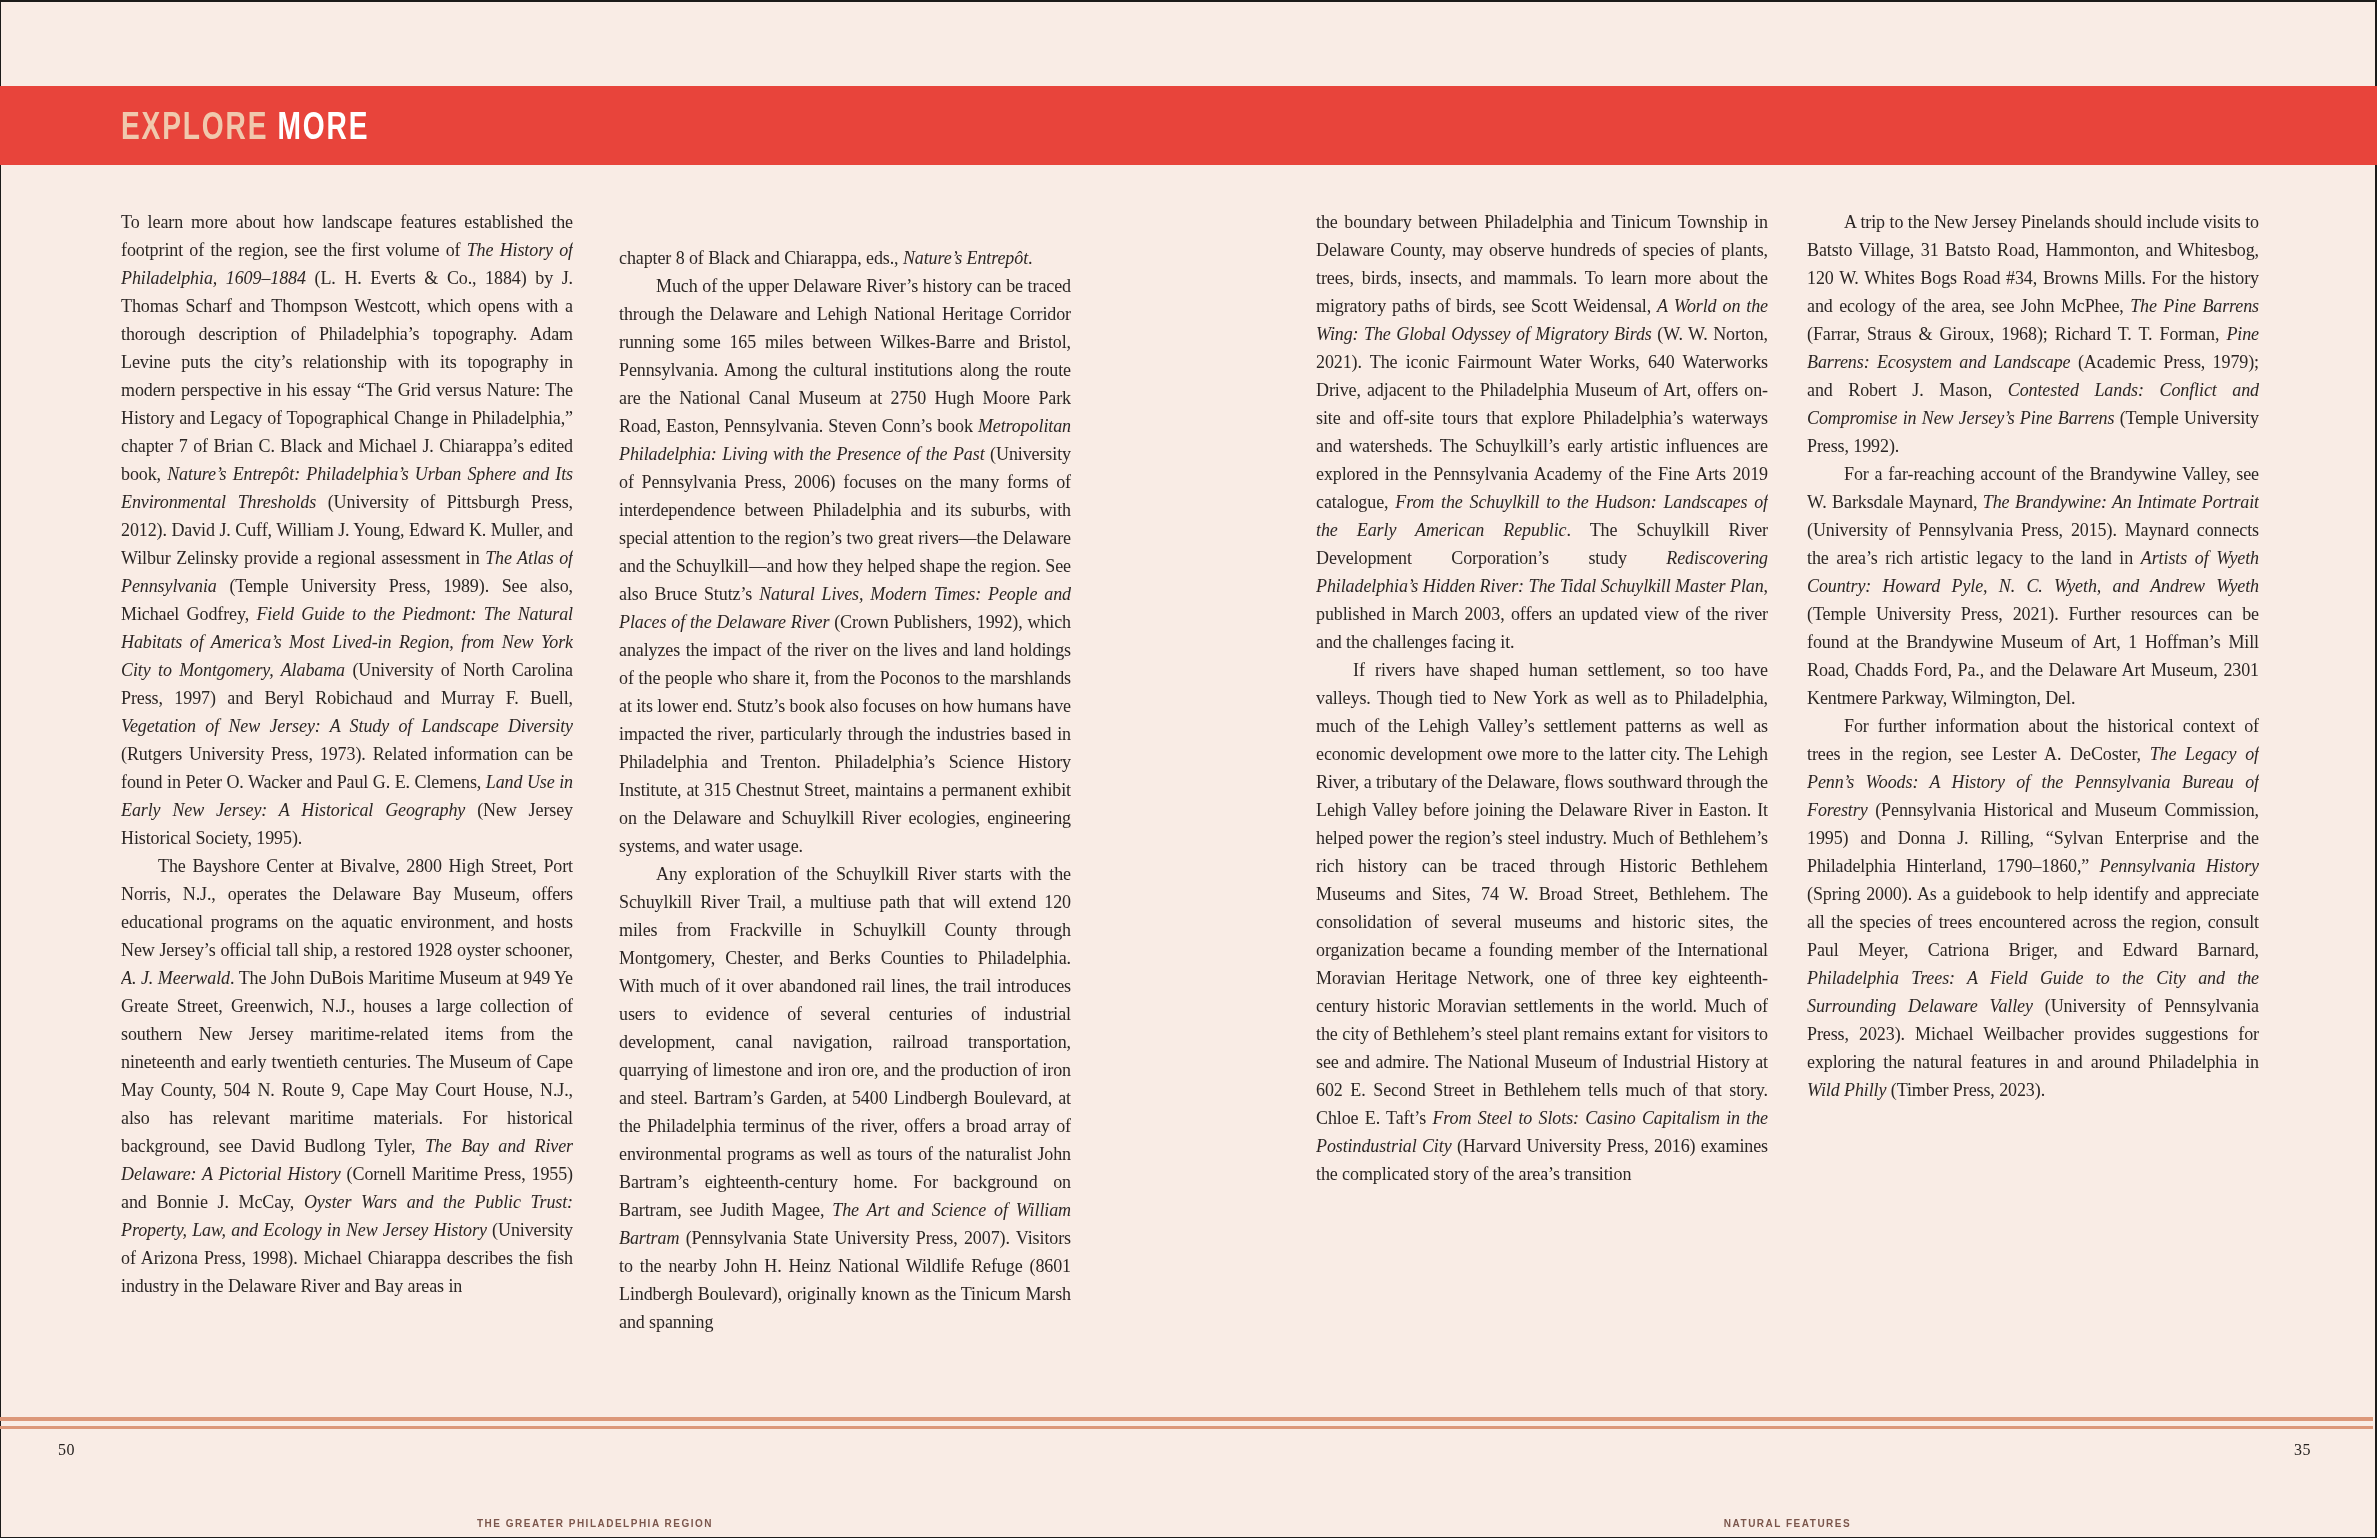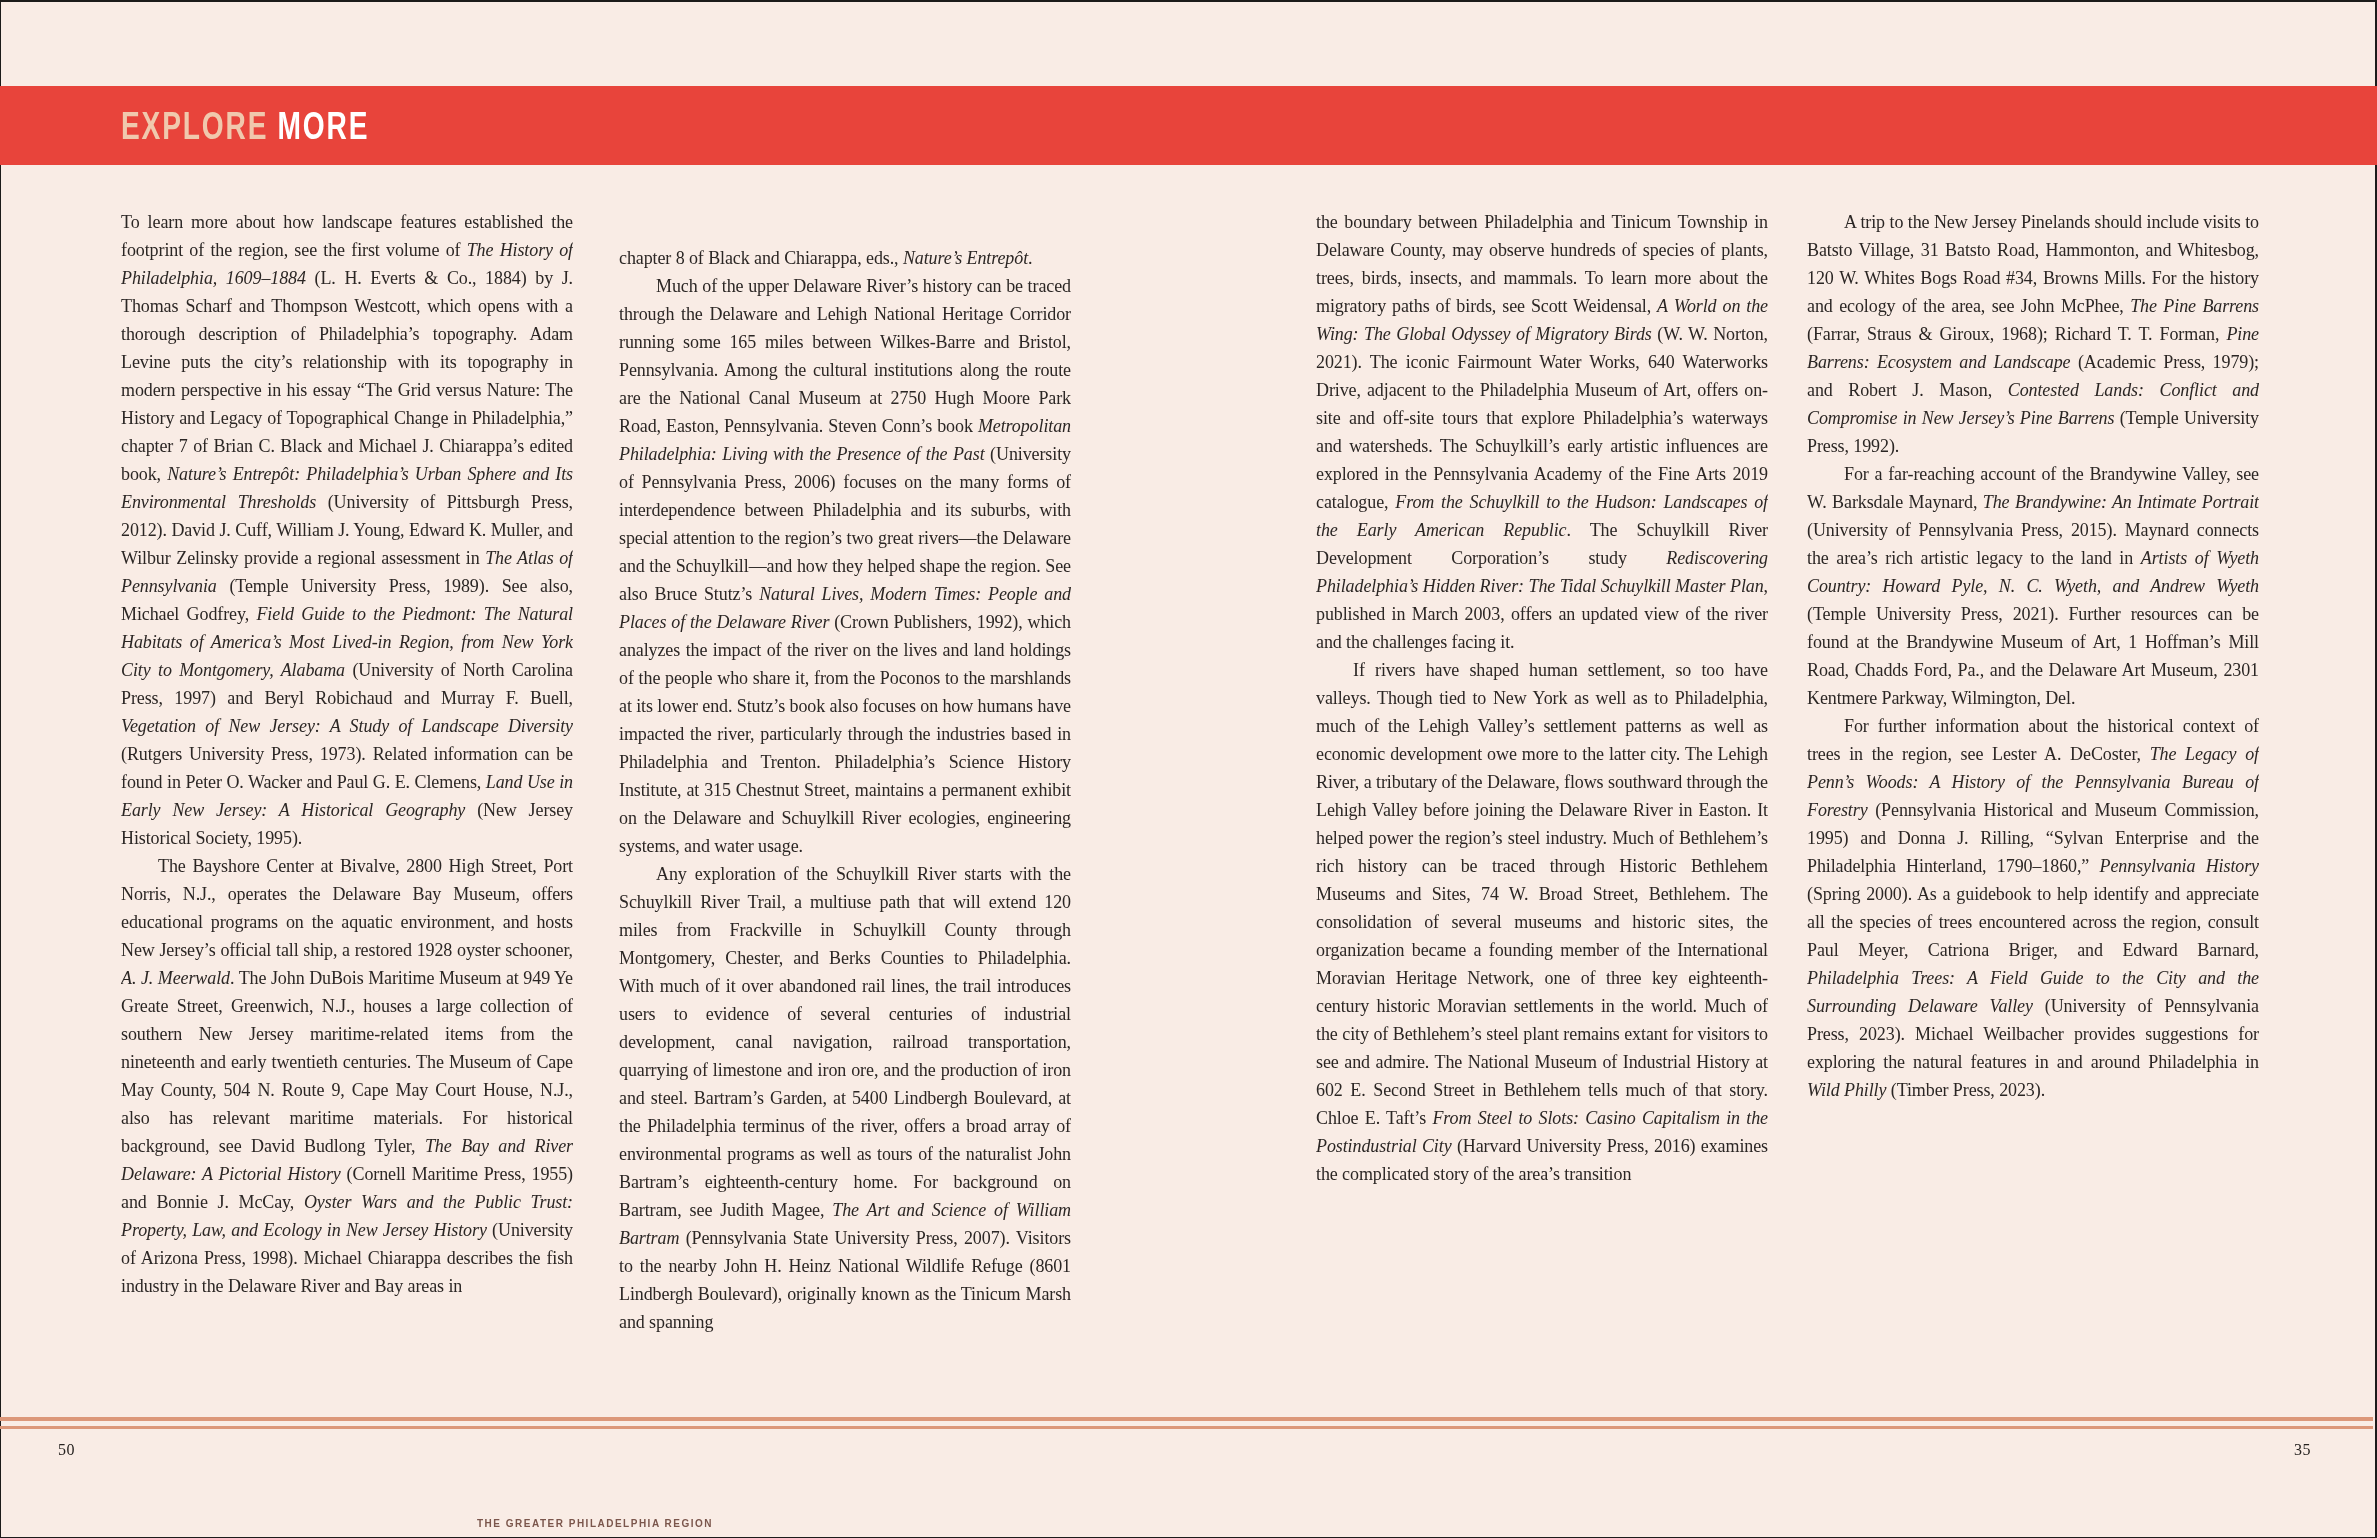--- a/index.html
+++ b/index.html
@@ -103,18 +103,19 @@
       <p class="ind"><span>A trip to the New Jersey Pinelands should include visits to Batsto Village, 31 Batsto Road, Hammonton, and Whitesbog, 120 W. Whites Bogs Road #34, Browns Mills. For the history and ecology of the area, see John McPhee, </span><span class="it">The Pine Barrens</span><span> (Farrar, Straus &amp; Giroux, 1968); Richard T. T. Forman, </span><span class="it">Pine Barrens: Ecosystem and Landscape</span><span> (Academic Press, 1979); and Robert J. Mason, </span><span class="it">Contested Lands: Conflict and Compromise in New Jersey’s Pine Barrens</span><span> (Temple University Press, 1992).</span></p>
       <p class="ind"><span>For a far-reaching account of the Brandywine Valley, see W. Barksdale Maynard, </span><span class="it">The Brandywine: An Intimate Portrait</span><span> (University of Pennsylvania Press, 2015). Maynard connects the area’s rich artistic legacy to the land in </span><span class="it">Artists of Wyeth Country: Howard Pyle, N. C. Wyeth, and Andrew Wyeth</span><span> (Temple University Press, 2021). Further resources can be found at the Brandywine Museum of Art, 1 Hoffman’s Mill Road, Chadds Ford, Pa., and the Delaware Art Museum, 2301 Kentmere Parkway, Wilmington, Del.</span></p>
       <p class="ind"><span>For further information about the historical context of trees in the region, see Lester A. DeCoster, </span><span class="it">The Legacy of Penn’s Woods: A History of the Pennsylvania Bureau of Forestry</span><span> (Pennsylvania Historical and Museum Commission, 1995) and Donna J. Rilling, “Sylvan Enterprise and the Philadelphia Hinterland, 1790–1860,” </span><span class="it">Pennsylvania History</span><span> (Spring 2000). As a guidebook to help identify and appreciate all the species of trees encountered across the region, consult Paul Meyer, Catriona Briger, and Edward Barnard, </span><span class="it">Philadelphia Trees: A Field Guide to the City and the Surrounding Delaware Valley</span><span> (University of Pennsylvania Press, 2023). Michael Weilbacher provides suggestions for exploring the natural features in and around Philadelphia in </span><span class="it">Wild Philly</span><span> (Timber Press, 2023).</span></p>
     </div>
 
   <div class="rule r1"></div>
   <div class="rule r2"></div>
 
   <div class="pagenum pn-left">50</div>
   <div class="runhead rh-left">THE GREATER PHILADELPHIA REGION</div>
+  <div class="runhead rh-right">NATURAL FEATURES</div>
   <div class="pagenum pn-right">35</div>
 
   <div class="edge bottom"></div>
 
 </div>
 
 
 </body></html>

